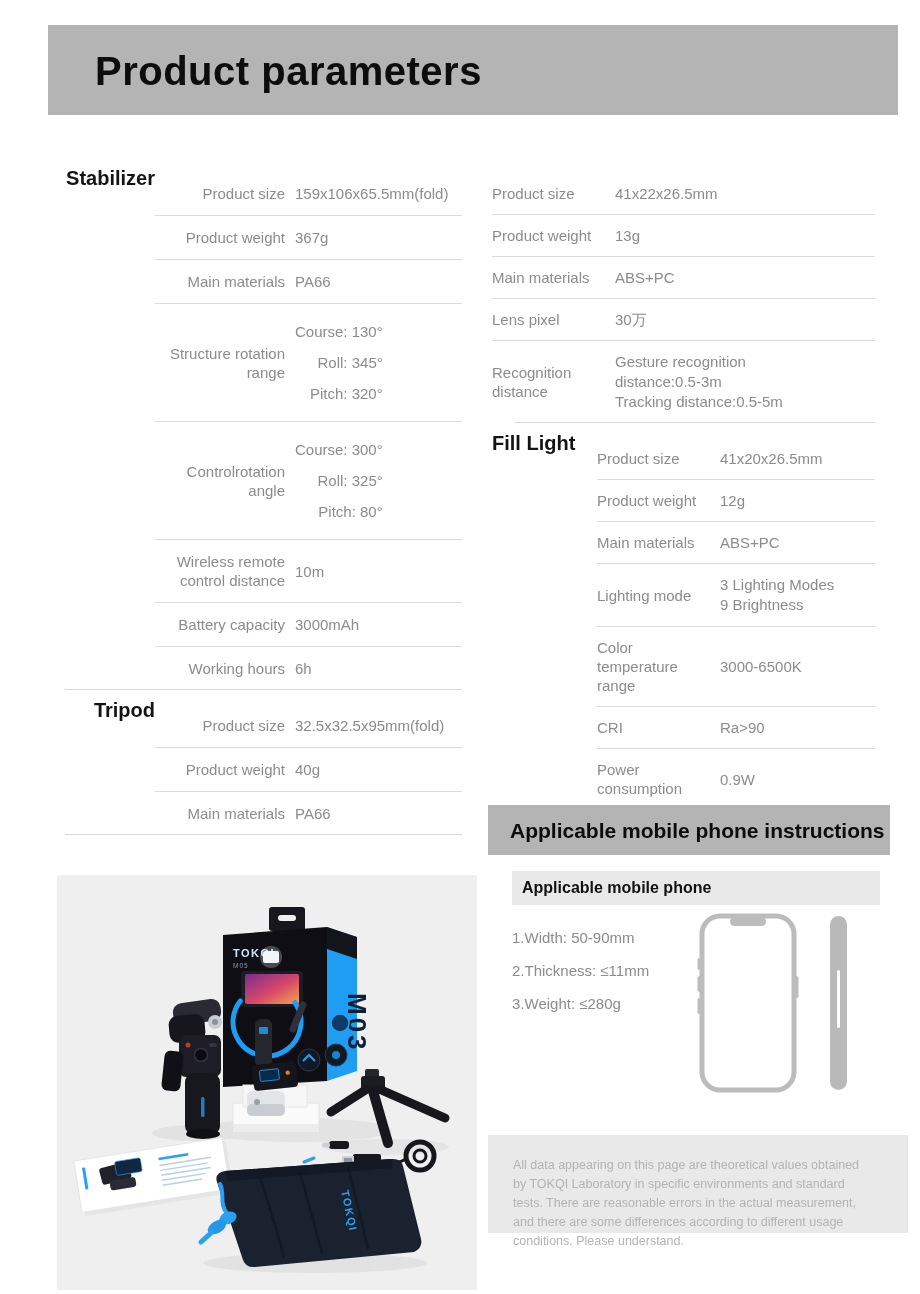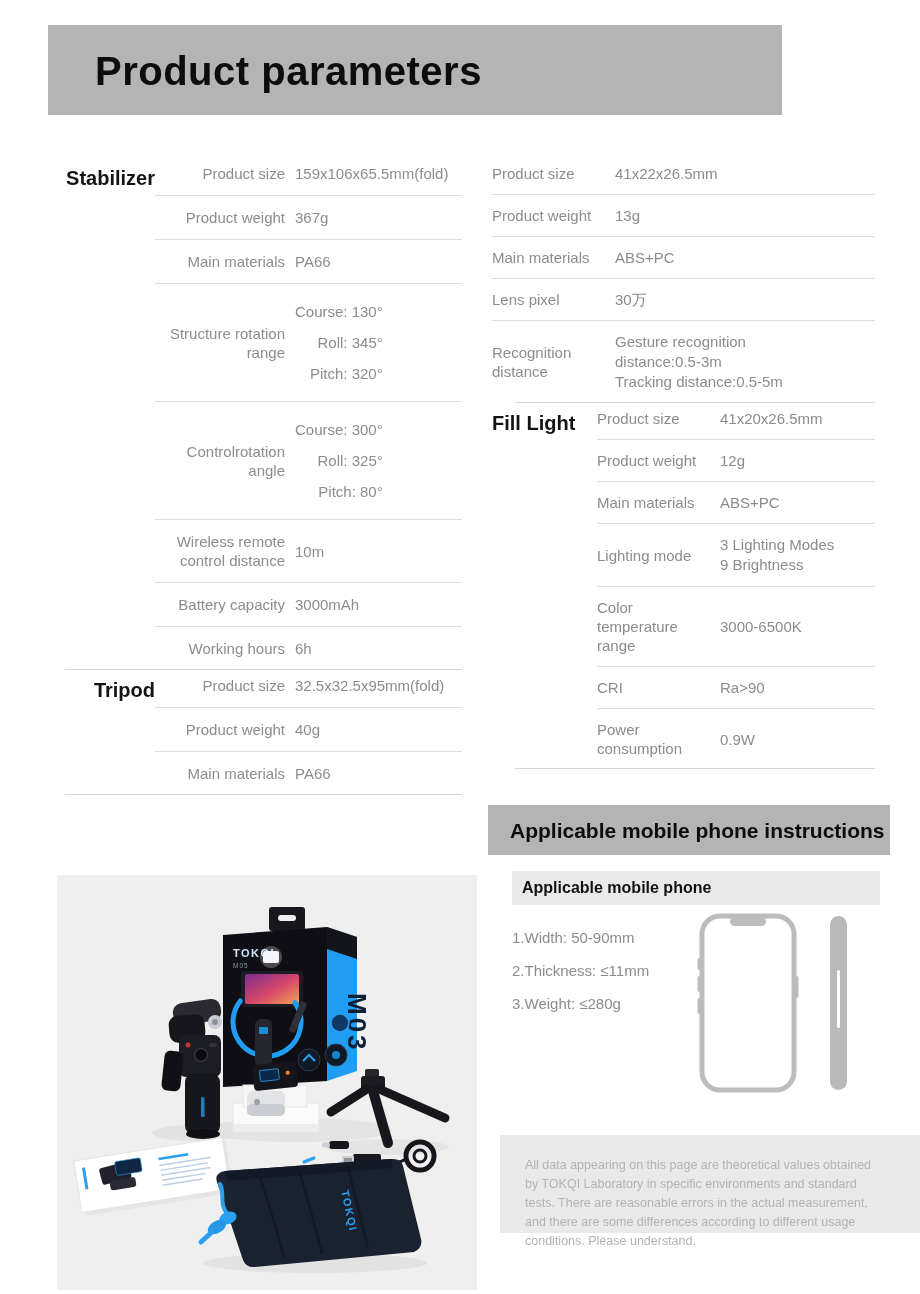--- a/index.html
+++ b/index.html
@@ -1,35 +1,35 @@
 <!DOCTYPE html>
 <html><head>
 <meta charset="utf-8">
 <style>
   html,body{margin:0;padding:0;background:#fff;}
   body{font-family:"Liberation Sans","DejaVu Sans",sans-serif;-webkit-font-smoothing:antialiased;}
   #page{position:relative;width:920px;height:1294px;background:#fff;overflow:hidden;}
 
   
-  .header-bar{position:absolute;left:48px;top:25px;width:734px;height:90px;background:#b4b4b4;}
+  .header-bar{position:absolute;left:48px;top:25px;width:850px;height:90px;background:#b4b4b4;}
   .header-bar h1{margin:0;padding-left:47px;line-height:92px;font-size:40px;font-weight:700;
     color:#0d0d0d;letter-spacing:.5px;}
 
   
   .spec-col{position:absolute;top:158px;}
   .col-left{left:40px;width:422px;text-align:right;}
   .col-right{left:492px;width:383px;}
   .section{display:flex;}
   .section-heading{flex:none;font-size:20px;font-weight:700;color:#141414;padding-top:8px;line-height:25px;}
   .col-left .section-heading{width:115px;}
   .col-right .section-heading{width:105px;padding-right:6px;box-sizing:border-box;}
   .spec-table{flex:1;min-width:0;}
   .spec-row{display:flex;align-items:center;padding:12px 0;}
   .col-right .spec-row{padding:11px 0;}
-  .spec-row:first-child{padding-top:6px;}
+  .spec-row:first-child{padding-top:6px;margin-top:20px;}
   .spec-row + .spec-row{border-top:1px solid #dcdcdc;}
   .spec-label{flex:none;font-size:15px;color:#8c8c8c;line-height:19px;padding-right:10px;box-sizing:border-box;}
   .col-left .spec-label{width:140px;}
   .col-right .spec-label{width:123px;}
   .spec-value{font-size:15px;color:#8c8c8c;line-height:19px;min-width:0;}
   .col-left .spec-value div{line-height:31px;}
   .col-right .spec-value div{line-height:20px;white-space:nowrap;}
   .section-sep{border-top:1px solid #d6d6d6;margin-top:-1px;}
   .col-left .section-sep{margin-left:25px;}
   .col-right .section-sep{margin-left:23px;}
@@ -40,21 +40,21 @@
   
   .phone-banner{position:absolute;left:488px;top:805px;width:402px;height:50px;background:#b4b4b4;}
   .phone-banner div{padding-left:22px;line-height:51px;font-size:21px;font-weight:700;color:#0c0c0c;}
   .phone-subtitle{position:absolute;left:512px;top:871px;width:368px;height:34px;background:#e9e9e9;}
   .phone-subtitle div{padding-left:10px;line-height:34px;font-size:16px;font-weight:700;color:#111;border-radius:7px;}
   .phone-specs{position:absolute;left:512px;top:921px;font-size:15px;color:#8c8c8c;}
   .phone-specs div{line-height:33px;}
   .phone-illustration{position:absolute;left:690px;top:912px;}
 
   
-  .disclaimer{position:absolute;left:500px;top:1135px;width:420px;height:98px;background:#e9e9e9;box-sizing:border-box;
+  .disclaimer{position:absolute;left:488px;top:1135px;width:420px;height:98px;background:#e9e9e9;box-sizing:border-box;
     padding:21px 37px 0 25px;}
   .disclaimer p{margin:0;font-size:12.5px;line-height:1.52;color:#b3b3b3;}
 </style>
 </head>
 <body>
 
 <div id="page">
 
   <div class="header-bar">
     <h1>Product parameters</h1>

